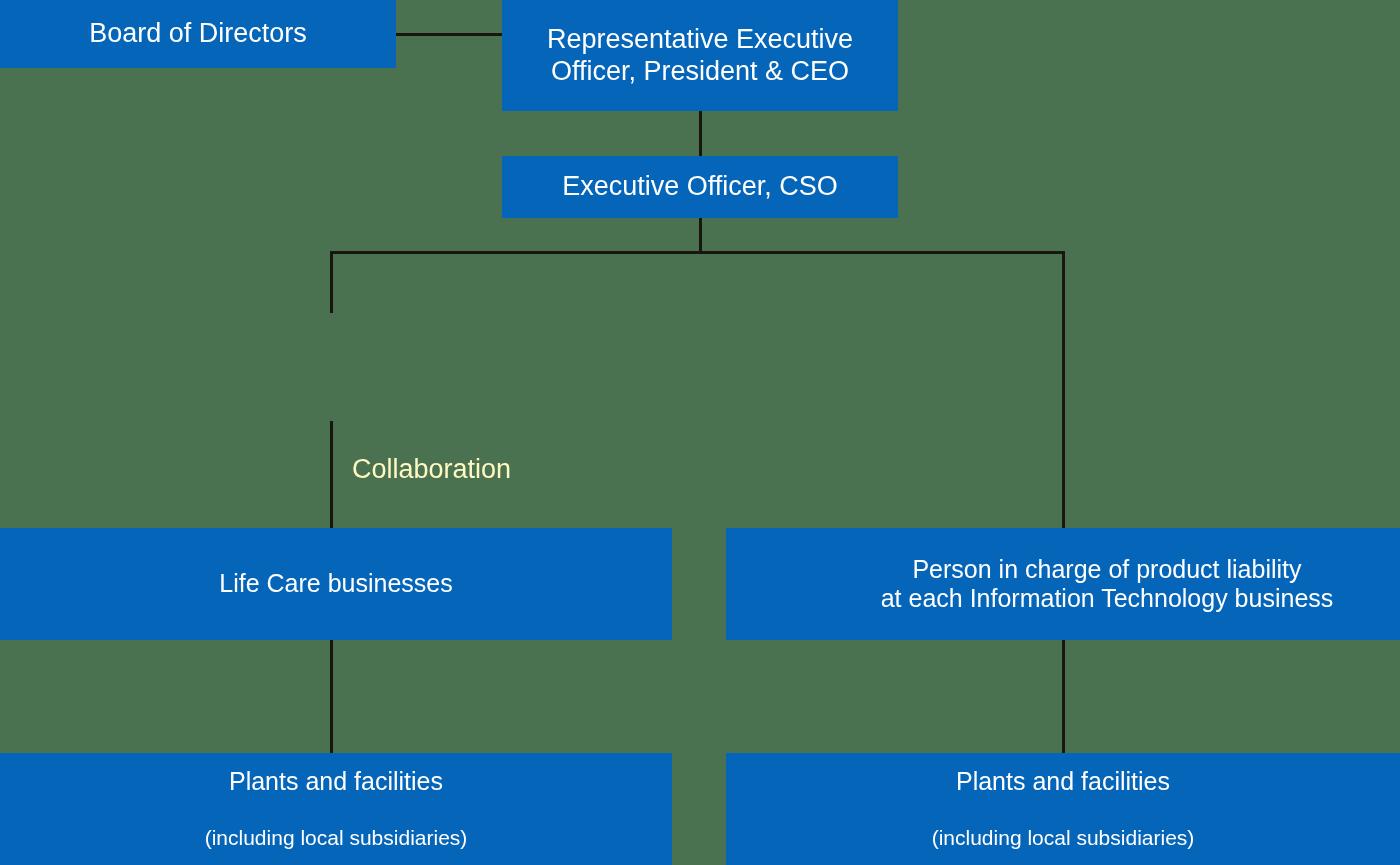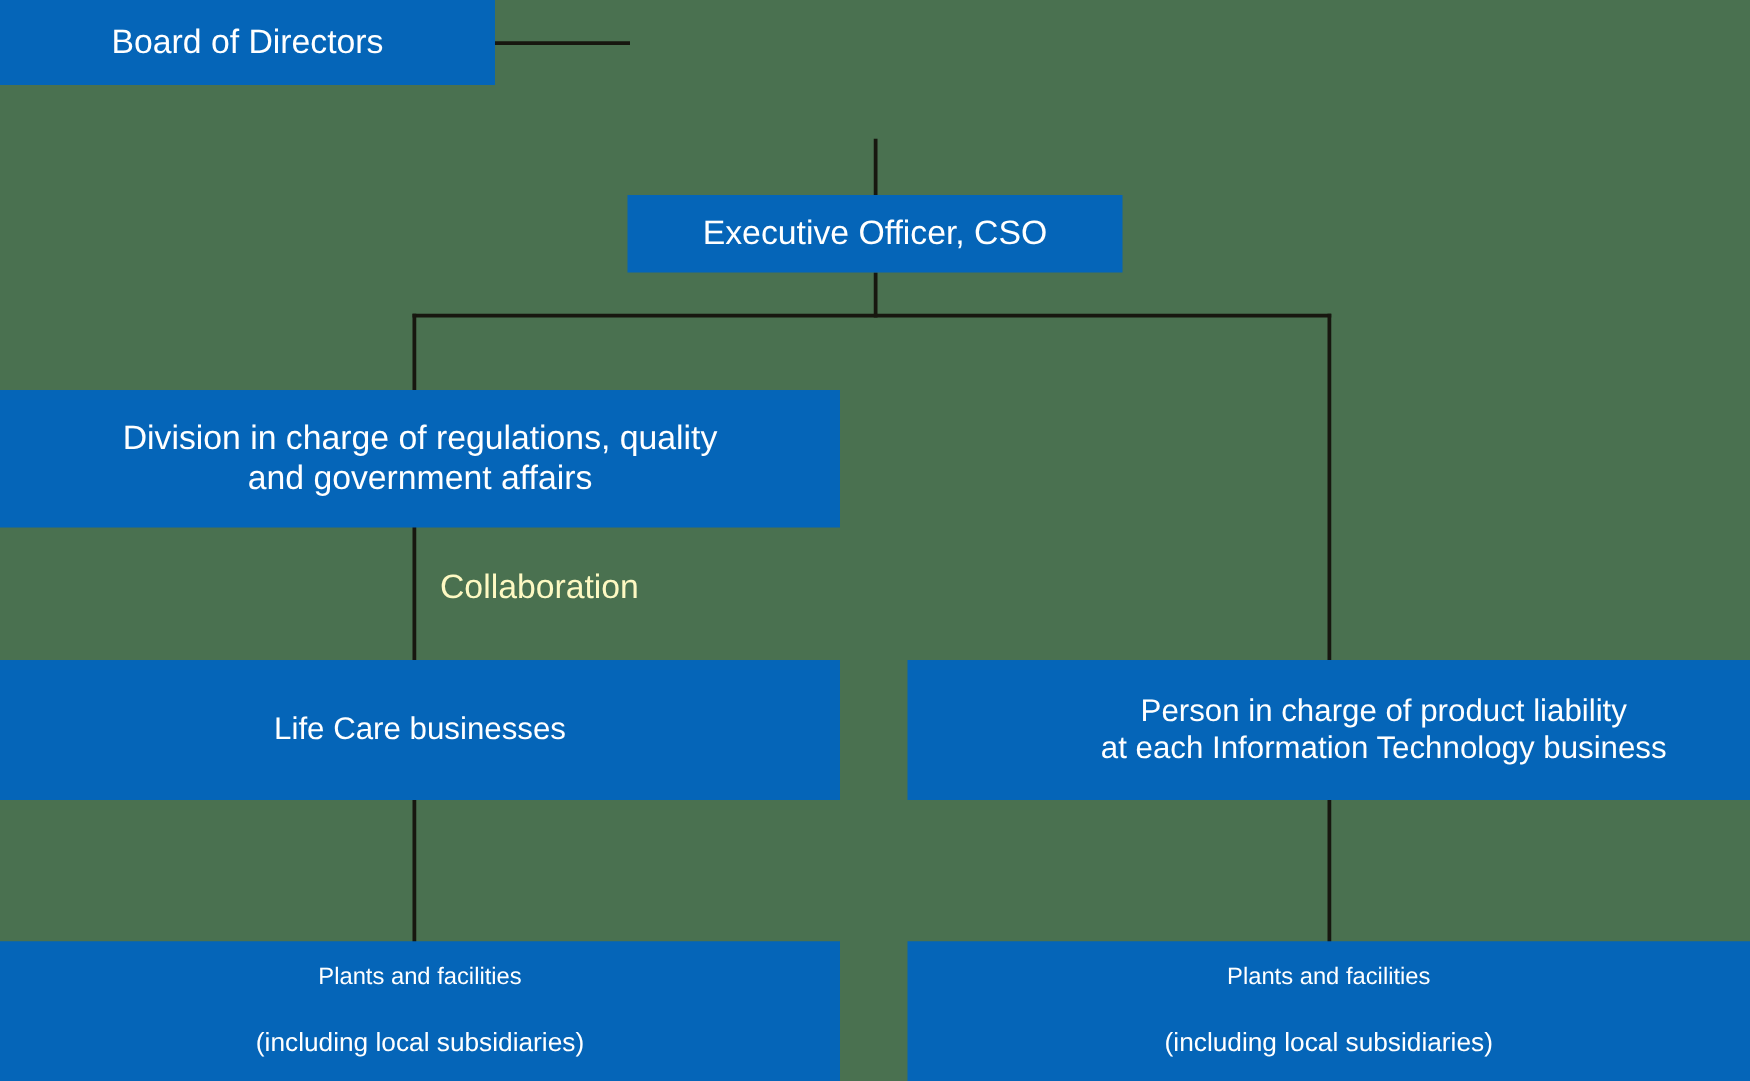--- a/index.html
+++ b/index.html
@@ -52,21 +52,21 @@
   
   #node-board        { left: 0px;    top: 0px;   width: 396px;  height: 68px;  font-size: 27px; }
   #node-ceo          { left: 502px;  top: 0px;   width: 396px;  height: 111px; font-size: 27px; }
   #node-cso          { left: 502px;  top: 156px; width: 396px;  height: 62px;  font-size: 27px; justify-content: center; }
   #node-division     { left: 0px;    top: 312px; width: 672px;  height: 110px; font-size: 27px; }
   #node-lifecare     { left: 0px;    top: 528px; width: 672px;  height: 112px; font-size: 25px; }
   #node-productliab  { left: 726px;  top: 528px; width: 762px;  height: 112px; font-size: 25px; }
   #node-plants-left  { left: 0px;    top: 753px; width: 672px;  height: 112px; font-size: 25px; }
   #node-plants-right { left: 726px;  top: 753px; width: 674px;  height: 112px; font-size: 25px; }
 
-  .plants-main { font-size: 19px; display: block; }
+  .plants-main { font-size: 25px; display: block; }
   .plants-sub  { font-size: 21px; display: block; }
 
   
   #conn-board-ceo     { left: 396px;  top: 33px;  width: 108px; }
   #conn-ceo-cso       { left: 699px;  top: 111px; height: 46px; }
   #conn-cso-bus       { left: 699px;  top: 218px; height: 36px; }
   #conn-bus           { left: 330px;  top: 251px; width: 735px; }
   #conn-bus-left      { left: 330px;  top: 251px; height: 62px; }
   #conn-bus-right     { left: 1062px; top: 251px; height: 280px; }
   #conn-div-life      { left: 330px;  top: 421px; height: 110px; }
@@ -89,29 +89,29 @@
   <div class="connector v" id="conn-div-life"></div>
   <div class="connector v" id="conn-life-plants"></div>
   <div class="connector v" id="conn-liab-plants"></div>
 
   <div class="note" id="note-collaboration">Collaboration</div>
 
   <div class="node" id="node-board">
     <span class="node-label">Board of Directors</span>
   </div>
 
+  <div class="node" id="node-ceo">
+    <span class="node-label">Representative Executive
+Officer, President &amp; CEO</span>
+  </div>
 
   <div class="node" id="node-cso">
     <span class="node-label">Executive Officer, CSO</span>
   </div>
 
-  <div class="node" id="node-division">
-    <span class="node-label">Division in charge of regulations, quality
-and government affairs</span>
-  </div>
 
   <div class="node" id="node-lifecare">
     <span class="node-label">Life Care businesses</span>
   </div>
 
   <div class="node" id="node-productliab">
     <span class="node-label">Person in charge of product liability
 at each Information Technology business</span>
   </div>
 

